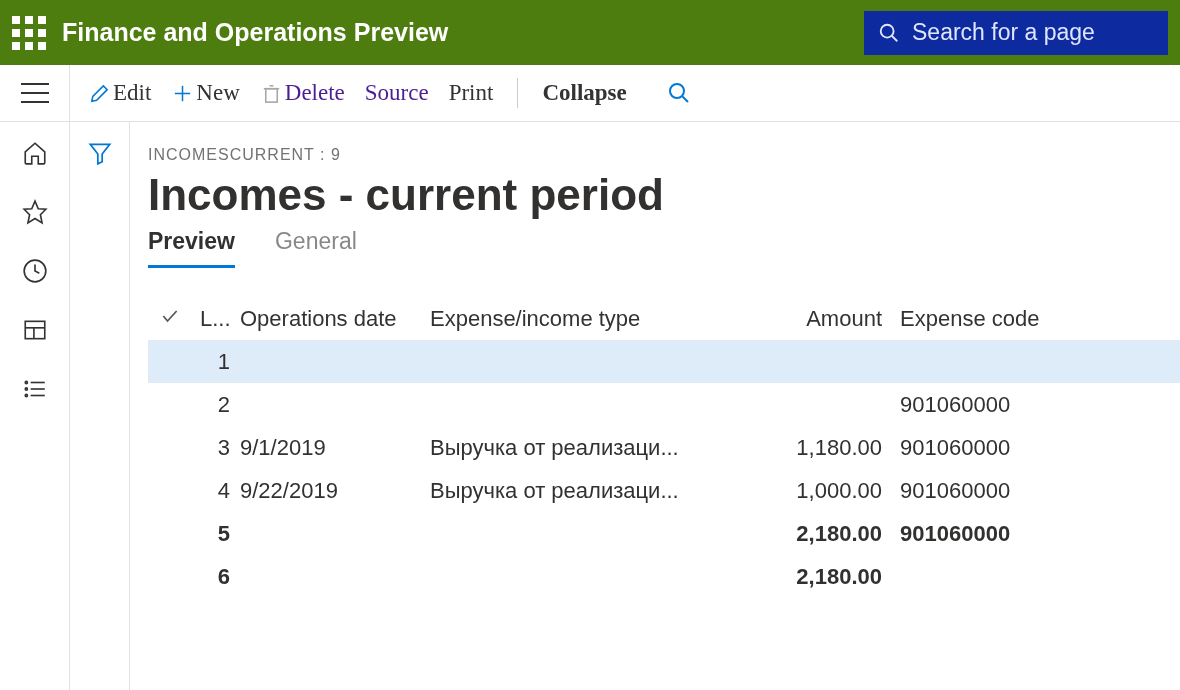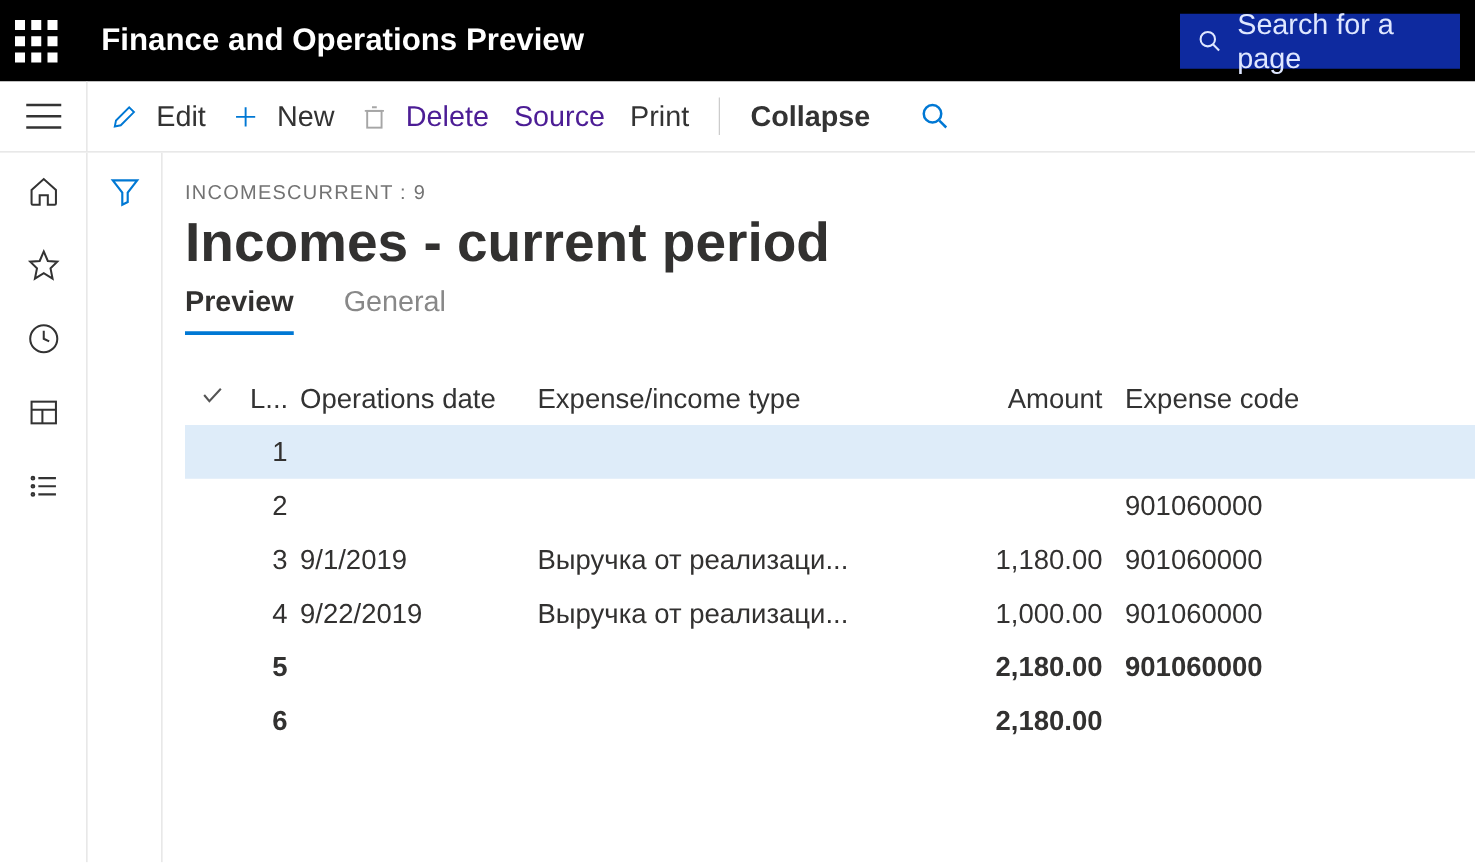--- a/index.html
+++ b/index.html
@@ -9,48 +9,48 @@
   color: #323130;
   overflow: hidden;
   width: 1180px;
   height: 690px;
   display: flex;
   flex-direction: column;
 }
 
 
 .header {
-  background: #000000;
+  background: #4d7c0f;
   color: #fff;
   height: 65px;
   display: flex;
   align-items: center;
   padding: 0 12px;
-  gap: 35px;
+  gap: 16px;
 }
 .waffle {
   display: grid;
   grid-template-columns: repeat(3, 8px);
   grid-template-rows: repeat(3, 8px);
   gap: 5px;
   cursor: pointer;
 }
 .waffle span {
   background: #fff;
   width: 8px; height: 8px;
 }
 .app-title {
   font-size: 25px;
   font-weight: 600;
   flex: 1;
 }
 .search-box {
   background: #0e2a9f;
   height: 44px;
-  width: 224px;
+  width: 304px;
   display: flex;
   align-items: center;
   padding: 0 14px;
   gap: 12px;
   color: #dfe7ff;
 }
 .search-box svg { fill: none; stroke: #dfe7ff; stroke-width: 2; width: 22px; height: 22px; }
 .search-box span { font-size: 23px; font-weight: 400; }
 
 
@@ -74,24 +74,25 @@
 .tool-items {
   display: flex;
   align-items: center;
   gap: 20px;
   padding-left: 18px;
   height: 100%;
 }
 .tool-item {
   display: flex;
   align-items: center;
-  gap: 14px;
+  gap: 2px;
   font-size: 23px;
   color: #333;
   cursor: pointer;
+  font-family: Liberation Serif, serif;
 }
 .tool-item.disabled { color: #4c1d95; cursor: default;}
 .tool-item.bold { font-weight: 600; }
 .tool-divider {
   width: 1px;
   height: 30px;
   background: #ccc;
   margin: 0 4px;
 }
 .tool-item svg { width: 23px; height: 23px; }

